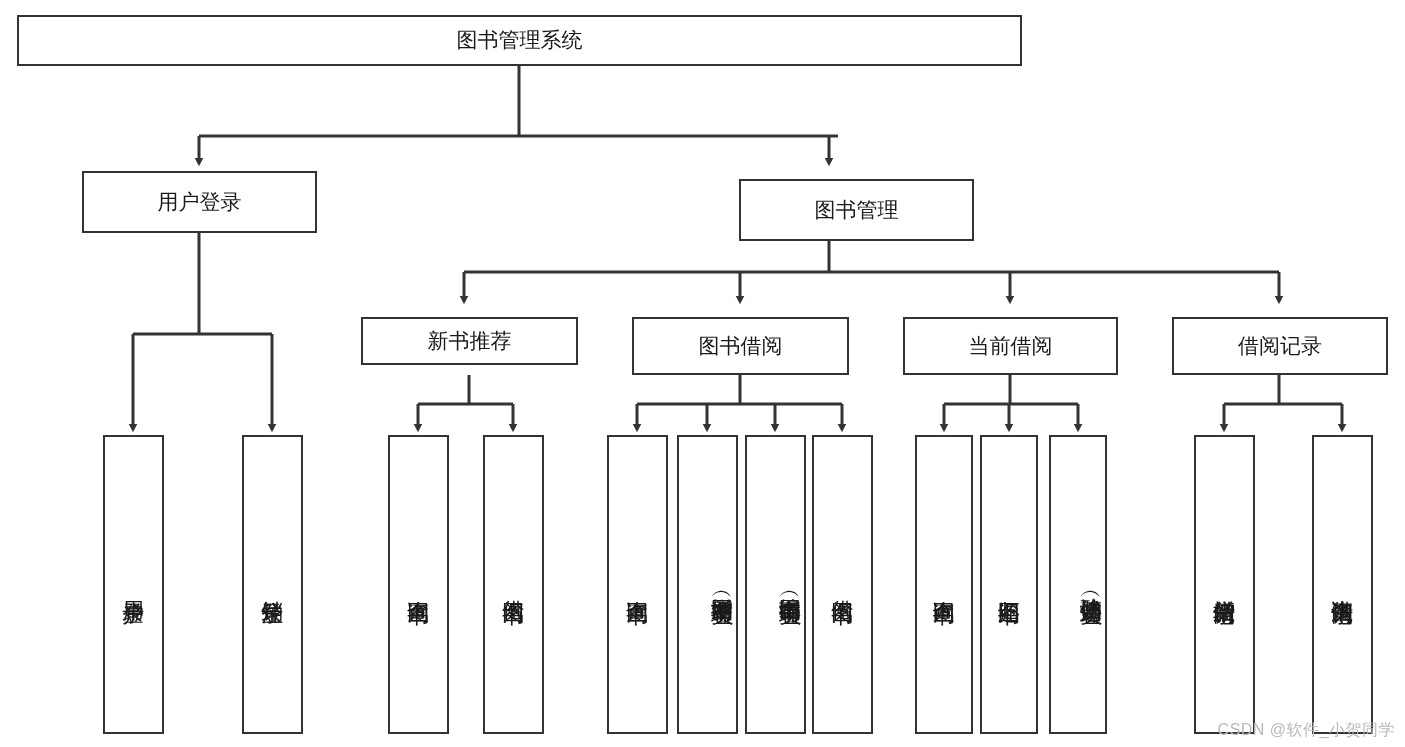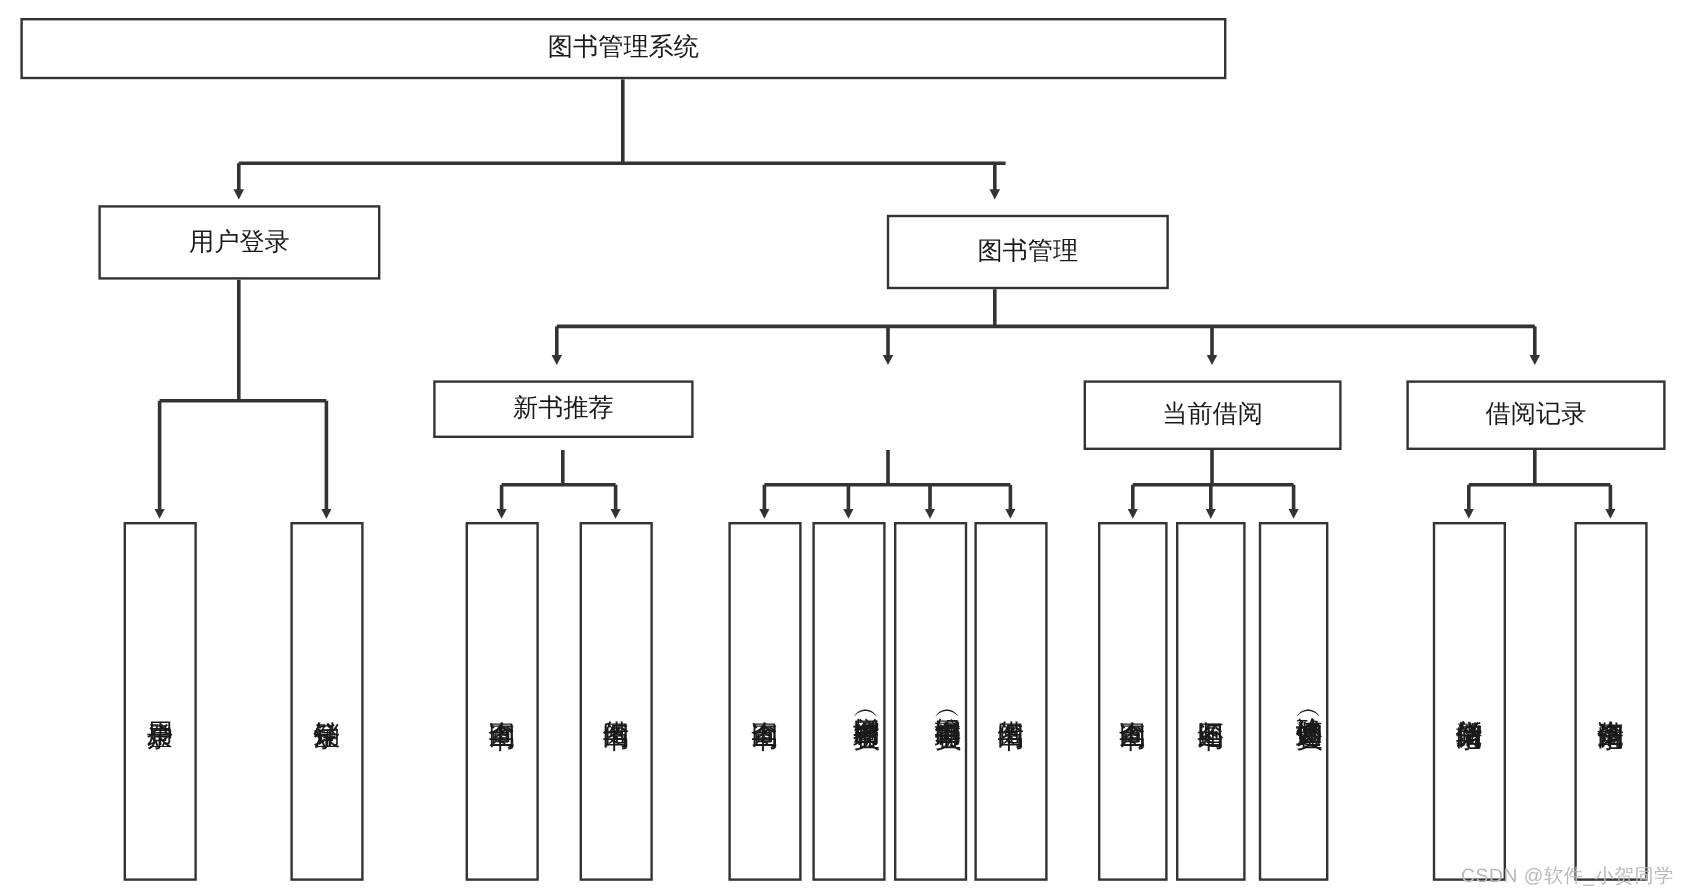--- a/index.html
+++ b/index.html
@@ -123,20 +123,23 @@
   <div class="node h" style="left:82px; top:171px; width:235px; height:62px;">
     <span>用户登录</span>
   </div>
   <div class="node h" style="left:712px; top:179px; width:235px; height:62px;margin-left:27px;">
     <span>图书管理</span>
   </div>
 
   <div class="node h" style="left:361px; top:317px; width:217px; height:48px;">
     <span>新书推荐</span>
   </div>
+  <div class="node h" style="left:632px; top:317px; width:217px; height:58px;">
+    <span>图书借阅</span>
+  </div>
   <div class="node h" style="left:903px; top:317px; width:215px; height:58px;">
     <span>当前借阅</span>
   </div>
   <div class="node h" style="left:1172px; top:317px; width:216px; height:58px;">
     <span>借阅记录</span>
   </div>
 
   <div class="node v mid" style="left:103px; top:435px; width:61px; height:299px;">
     <span>用户登录</span>
   </div>

